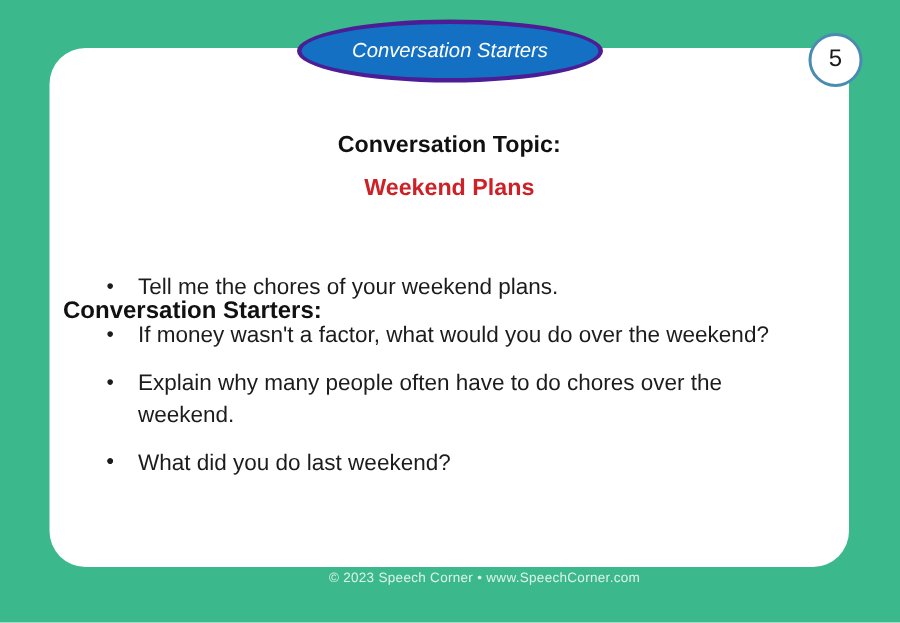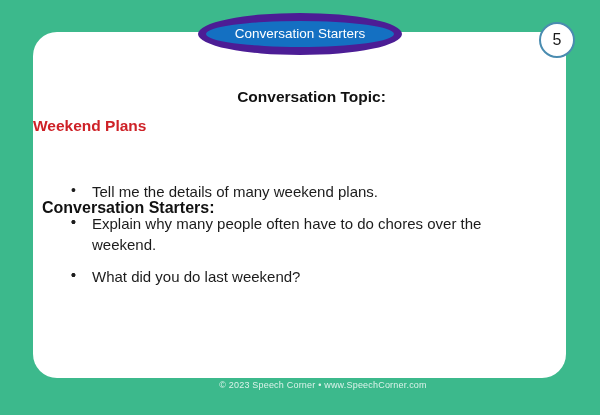--- a/index.html
+++ b/index.html
@@ -23,28 +23,29 @@
     background: #ffffff;
     border-radius: 24px;
   }
   .title-ellipse {
     position: absolute;
     left: 198px;
     top: 13px;
     width: 204px;
     height: 42px;
     background: #1470c2;
-    border: 8px solid #4c1d95;
+    border: 3px solid #4c1d95;
     border-radius: 50%;
     box-sizing: border-box;
     display: flex;
     flex-direction: column;
     align-items: center;
     justify-content: center;
     z-index: 3;
+    font-style: italic;
   }
   .title-ellipse .line {
     color: #ffffff;
     font-size: 13.5px;
     line-height: 16px;
     white-space: nowrap;
   }
   .badge {
     position: absolute;
     left: 539px;
@@ -64,27 +65,27 @@
   }
   .topic-label {
     position: absolute;
     left: 0;
     top: 56px;
     width: 100%;
     text-align: center;
     font-weight: bold;
     font-size: 15.5px;
     color: #111111;
-    padding-left: 12px;
   }
   .topic-value {
     position: absolute;
     left: 0;
     top: 85px;
     width: 100%;
+    text-align: center;
     font-weight: bold;
     font-size: 15.5px;
     color: #ce2127;
   }
   .starters-heading {
     position: absolute;
     left: 9px;
     top: 121px;
     font-weight: bold;
     font-size: 16px;
@@ -139,24 +140,25 @@
   <span>5</span>
 </div>
 
 <div class="card">
   <div class="topic-label">Conversation Topic:</div>
   <div class="topic-value">Weekend Plans</div>
   <div class="starters-heading">Conversation Starters:</div>
   <ul class="starters-list">
     <li>
       <span class="bullet">•</span>
-      <span>Tell me the details of many weekend plans.</span>
+      <span>Tell me the chores of your weekend plans.</span>
     </li>
     <li>
       <span class="bullet">•</span>
+      <span>If money wasn't a factor, what would you do over the weekend?</span>
     </li>
     <li>
       <span class="bullet">•</span>
       <span>Explain why many people often have to do chores over the weekend.</span>
     </li>
     <li>
       <span class="bullet">•</span>
     </li>
     <li>
       <span class="bullet">•</span>

